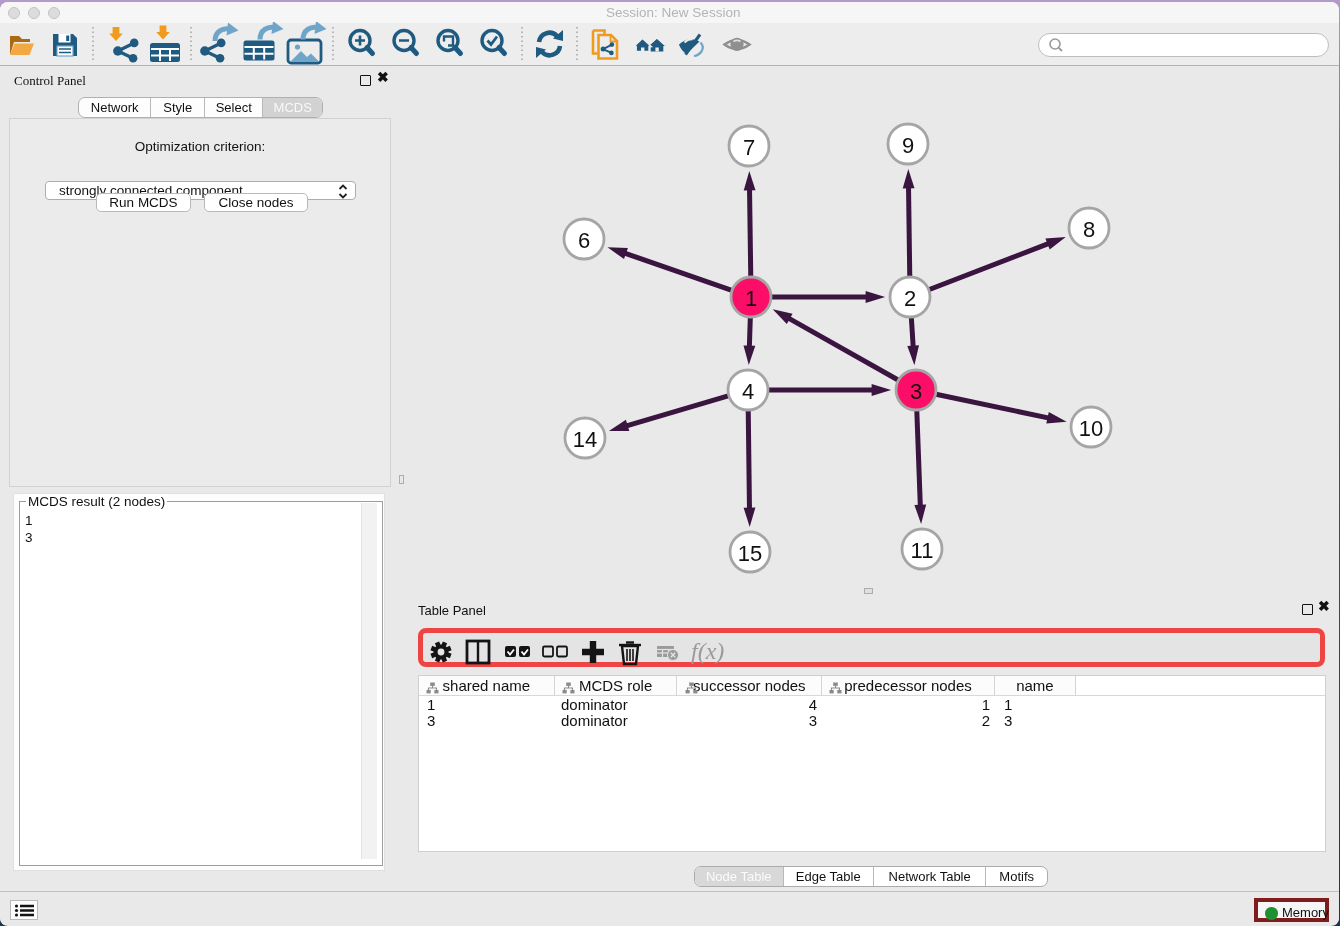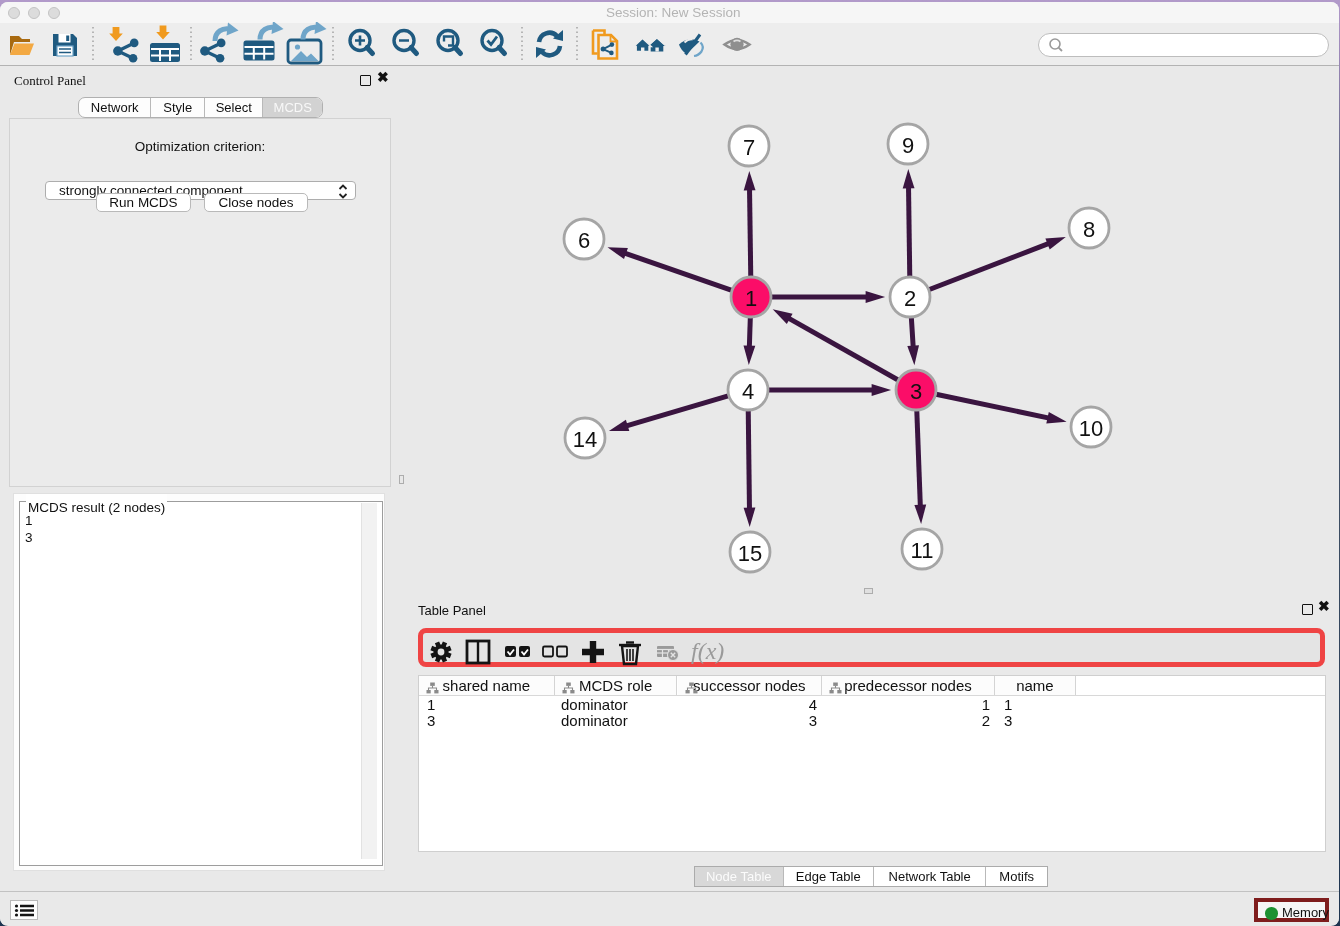--- a/index.html
+++ b/index.html
@@ -26,21 +26,21 @@
   .tab{font-size:13px;color:#111;text-align:center;line-height:20px;
        border-right:1px solid #b9b9b9;box-sizing:border-box;}
   .tab:last-child{border-right:none;}
   .tab.sel{background:#d2d2d2;color:#f8f8f8;}
   #cp-body{position:absolute;left:9px;top:116px;width:382px;height:369px;
            background:#ebebeb;border:1px solid #d2d2d2;box-sizing:border-box;}
   #cp-white{position:absolute;left:13px;top:491px;width:372px;height:378px;background:#fdfdfd;
             border:1px solid #e0e0e0;box-sizing:border-box;}
   #fieldset{position:absolute;left:5px;top:7px;width:364px;height:365px;
             border:1px solid #9d9d9d;box-sizing:border-box;background:#fff;}
-  #fieldset-label{position:absolute;left:6px;top:-8px;background:#fff;padding:6px 2px;
+  #fieldset-label{position:absolute;left:6px;top:-8px;background:#fff;padding:0 2px;
                   font-size:13.5px;color:#111;}
   #statusbar{position:absolute;left:0;top:889px;width:100%;height:33px;
              border-top:1px solid #c2c2c2;background:#e9e9e9;}
   
   #net{position:absolute;left:403px;top:64px;width:934px;height:528px;
        border:1px solid #a0a0a0;box-sizing:border-box;background:#e4e4e4;}
   #net-tb{position:absolute;left:0;top:0;width:100%;height:20px;
           background:linear-gradient(180deg,#f4f4f4,#dedede);border-bottom:1px solid #aaa;}
   .tl2{position:absolute;top:3px;width:13px;height:13px;border-radius:50%;box-sizing:border-box;}
   #net-title{position:absolute;top:3px;left:0;width:100%;text-align:center;font-size:13px;
@@ -49,21 +49,21 @@
   
   #tp{position:absolute;left:403px;top:595px;width:935px;height:294px;}
   #tp-title{position:absolute;left:15px;top:6px;font-size:13px;color:#111;}
   #tp-toolbar{position:absolute;left:15px;top:31px;width:907px;height:39px;background:#e4e4e4;
               border:5px solid #ef4444;border-radius:8px;box-sizing:border-box;}
   #tbl{position:absolute;left:15px;top:78px;width:908px;height:177px;background:#fff;
        border:1px solid #cfcfcf;box-sizing:border-box;font-size:15px;}
   .hdr{position:absolute;top:0;height:19px;border-right:1px solid #d4d4d4;box-sizing:border-box;
        text-align:center;line-height:19px;color:#111;background:#fcfcfc;}
   .cell{position:absolute;height:16px;line-height:16px;color:#111;}
-  .tabs2{position:absolute;display:flex;height:21px;border:1px solid #ababab;border-radius:0;
+  .tabs2{position:absolute;display:flex;height:21px;border:1px solid #ababab;border-radius:7px;
          background:#fff;overflow:hidden;box-sizing:border-box;}
   .tab2{font-size:13px;color:#111;text-align:center;line-height:20px;border-right:1px solid #b9b9b9;
         box-sizing:border-box;}
   .tab2:last-child{border-right:none;}
   .tab2.sel{background:#d8d8d8;color:#fbfbfb;}
   .btn{position:absolute;background:#fff;border:1px solid #b9b9b9;border-radius:5px;
        box-sizing:border-box;font-size:13.5px;color:#111;text-align:center;}
 </style>
 </head>
 <body>

